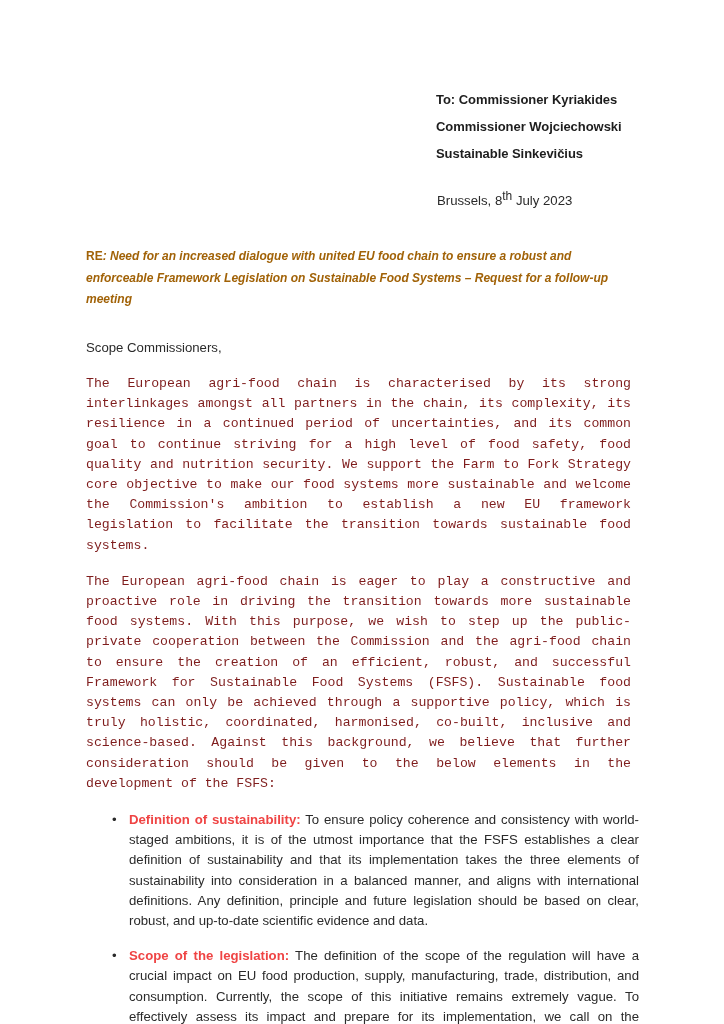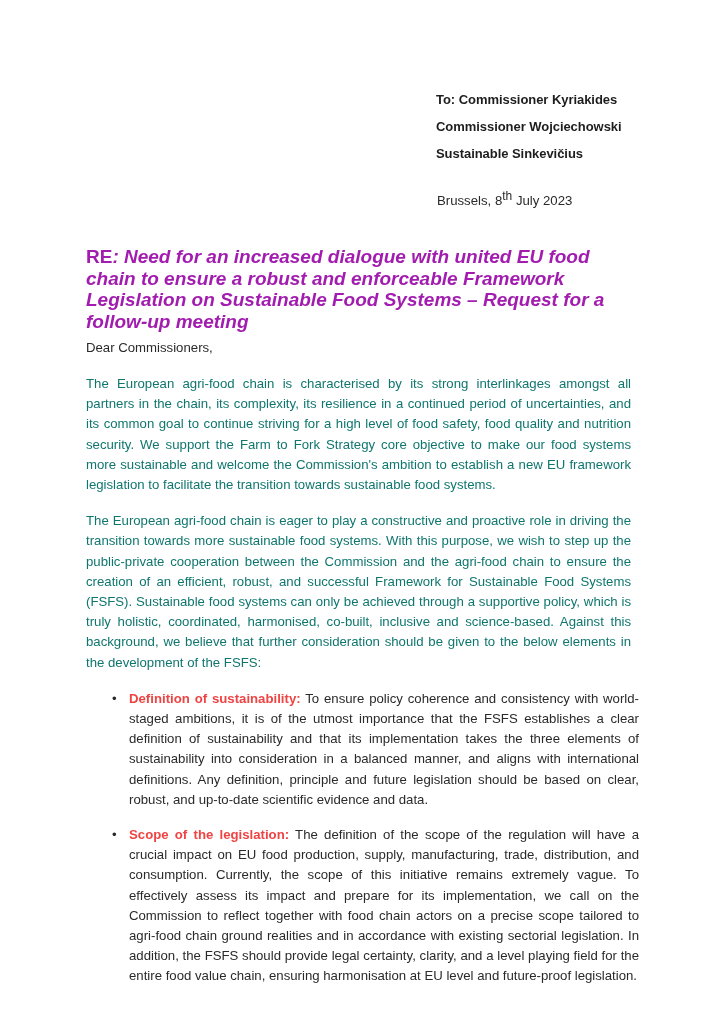--- a/index.html
+++ b/index.html
@@ -55,25 +55,25 @@
     vertical-align: super;
     line-height: 0;
   }
 
   
   .subject {
     position: absolute;
     left: 86px;
     top: 246px;
     width: 554px;
-    font-size: 19px;
+    font-size: 12px;
     font-weight: bold;
     font-style: italic;
     line-height: 21.5px;
-    color: #a21caf;
+    color: #a16207;
     text-align: left;
   }
   .subject .re {
     font-style: normal;
   }
 
   
   .body-area {
     position: absolute;
     left: 86px;
@@ -84,21 +84,22 @@
     font-size: 13.2px;
     line-height: 20px;
     margin: 0 0 16px 0;
   }
   p.para {
     margin: 0 8px 16px 0;
     font-size: 13.2px;
     line-height: 20.2px;
     text-align: justify;
     text-justify: inter-word;
-    color: #0f766e;
+    color: #7f1d1d;
+    font-family: Liberation Mono, monospace;
   }
   p.para:last-child { margin-bottom: 0; }
 
   ul.bullets {
     list-style: none;
     margin: 0;
     padding: 0;
   }
   ul.bullets > li {
     position: relative;
@@ -132,21 +133,21 @@
     <div class="addressee-line">To: Commissioner Kyriakides</div>
     <div class="addressee-line">Commissioner Wojciechowski</div>
     <div class="addressee-line">Sustainable Sinkevičius</div>
   </div>
 
   <div class="placedate"><span>Brussels, 8</span><sup>th</sup><span> July 2023</span></div>
 
   <div class="subject"><span class="re">RE</span><span>: Need for an increased dialogue with united EU food chain to ensure a robust and enforceable Framework Legislation on Sustainable Food Systems – Request for a follow-up meeting</span></div>
 
   <div class="body-area">
-    <p class="salutation">Dear Commissioners,</p>
+    <p class="salutation">Scope Commissioners,</p>
     <p class="para">The European agri-food chain is characterised by its strong interlinkages amongst all partners in the chain, its complexity, its resilience in a continued period of uncertainties, and its common goal to continue striving for a high level of food safety, food quality and nutrition security. We support the Farm to Fork Strategy core objective to make our food systems more sustainable and welcome the Commission's ambition to establish a new EU framework legislation to facilitate the transition towards sustainable food systems.</p>
     <p class="para">The European agri-food chain is eager to play a constructive and proactive role in driving the transition towards more sustainable food systems. With this purpose, we wish to step up the public-private cooperation between the Commission and the agri-food chain to ensure the creation of an efficient, robust, and successful Framework for Sustainable Food Systems (FSFS). Sustainable food systems can only be achieved through a supportive policy, which is truly holistic, coordinated, harmonised, co-built, inclusive and science-based. Against this background, we believe that further consideration should be given to the below elements in the development of the FSFS:</p>
 
     <ul class="bullets">
       <li>
         <span class="dot">•</span><span class="lead">Definition of sustainability:</span><span> To ensure policy coherence and consistency with world-staged ambitions, it is of the utmost importance that the FSFS establishes a clear definition of sustainability and that its implementation takes the three elements of sustainability into consideration in a balanced manner, and aligns with international definitions. Any definition, principle and future legislation should be based on clear, robust, and up-to-date scientific evidence and data.</span>
       </li>
       <li>
         <span class="dot">•</span><span class="lead">Scope of the legislation:</span><span> The definition of the scope of the regulation will have a crucial impact on EU food production, supply, manufacturing, trade, distribution, and consumption. Currently, the scope of this initiative remains extremely vague. To effectively assess its impact and prepare for its implementation, we call on the Commission to reflect together with food chain actors on a precise scope tailored to agri-food chain ground realities and in accordance with existing sectorial legislation. In addition, the FSFS should provide legal certainty, clarity, and a level playing field for the entire food value chain, ensuring harmonisation at EU level and future-proof legislation.</span>
       </li>

